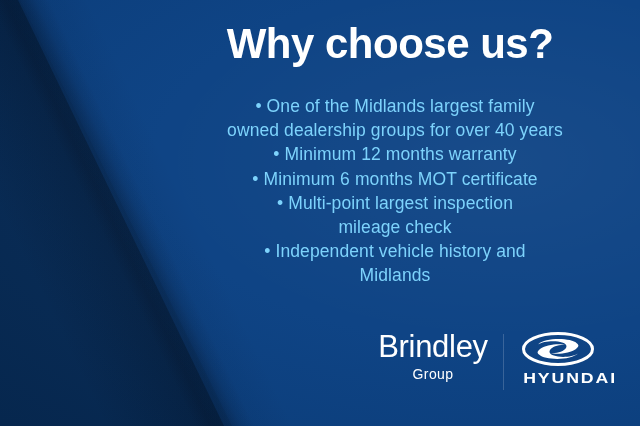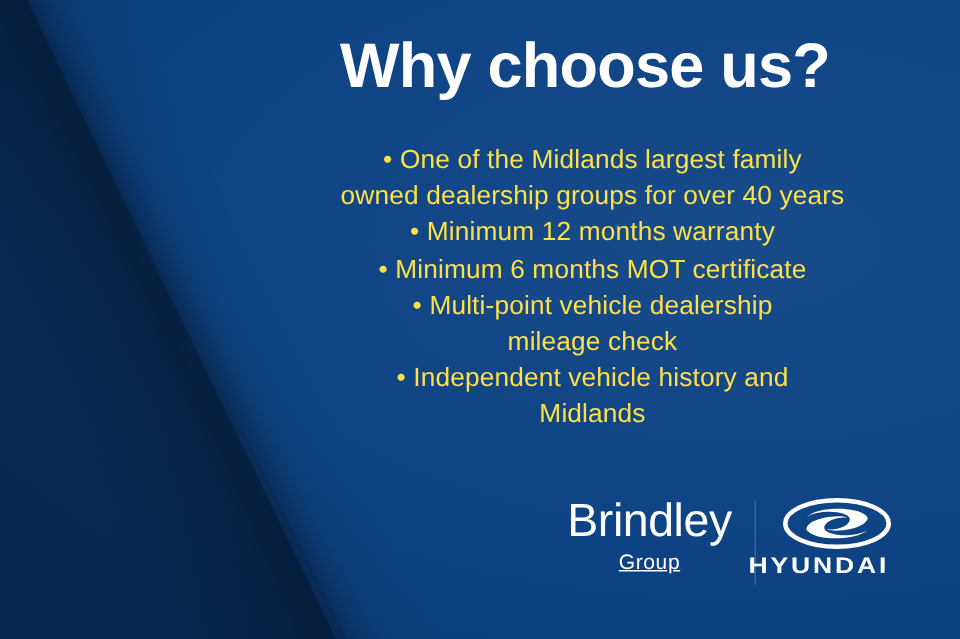--- a/index.html
+++ b/index.html
@@ -113,21 +113,21 @@
     line-height: 1.05;
     white-space: nowrap;
   }
 
   .bullets {
     position: absolute;
     top: 94px;
     right: 40px;
     width: 410px;
     text-align: center;
-    color: #fde047;
+    color: #7dd3fc;
     font-size: 17.5px;
     font-weight: 300;
     line-height: 24.2px;
     letter-spacing: 0.1px;
   }
   .bullet-line {
     display: block;
     white-space: nowrap;
   }
 
@@ -154,38 +154,37 @@
     letter-spacing: -0.3px;
     line-height: 34px;
     display: block;
   }
   .brindley-sub {
     font-size: 14px;
     font-weight: 300;
     letter-spacing: 0.4px;
     line-height: 20px;
     display: block;
-    text-decoration: underline;
   }
 
   .divider {
     position: absolute;
     left: 143px;
     top: 4px;
     width: 1px;
     height: 56px;
     background: rgba(255,255,255,0.18);
   }
 
   .hyundai {
     position: absolute;
     left: 148px;
     top: 2px;
     width: 100px;
-    text-align: left;
+    text-align: right;
   }
   .hyundai-emblem {
     display: block;
     margin: 0 auto 3px auto;
   }
   .hyundai-word {
     display: block;
     color: #ffffff;
     font-size: 15px;
     font-weight: 700;
@@ -210,21 +209,21 @@
 
   <div class="content">
 
     <div class="headline">Why choose us?</div>
 
     <div class="bullets">
       <span class="bullet-line">• One of the Midlands largest family</span>
       <span class="bullet-line">owned dealership groups for over 40 years</span>
       <span class="bullet-line">• Minimum 12 months warranty</span>
       <span class="bullet-line">• Minimum 6 months MOT certificate</span>
-      <span class="bullet-line">• Multi-point vehicle dealership</span>
+      <span class="bullet-line">• Multi-point largest inspection</span>
       <span class="bullet-line">mileage check</span>
       <span class="bullet-line">• Independent vehicle history and</span>
       <span class="bullet-line">Midlands</span>
     </div>
 
     <div class="logos">
 
       <div class="brindley">
         <span class="brindley-word">Brindley</span>
         <span class="brindley-sub">Group</span>

